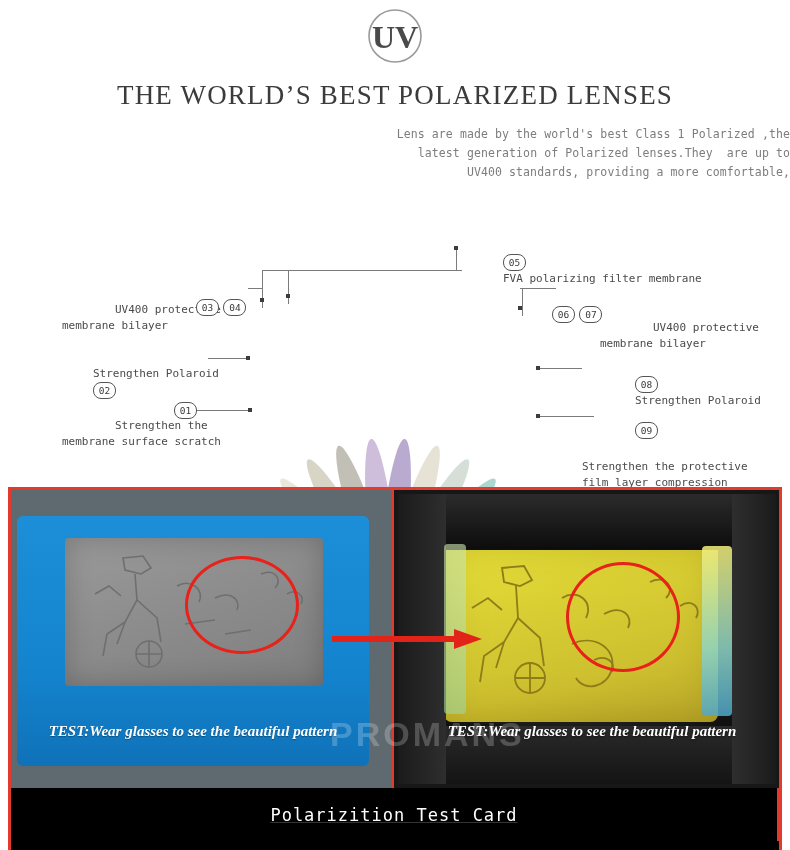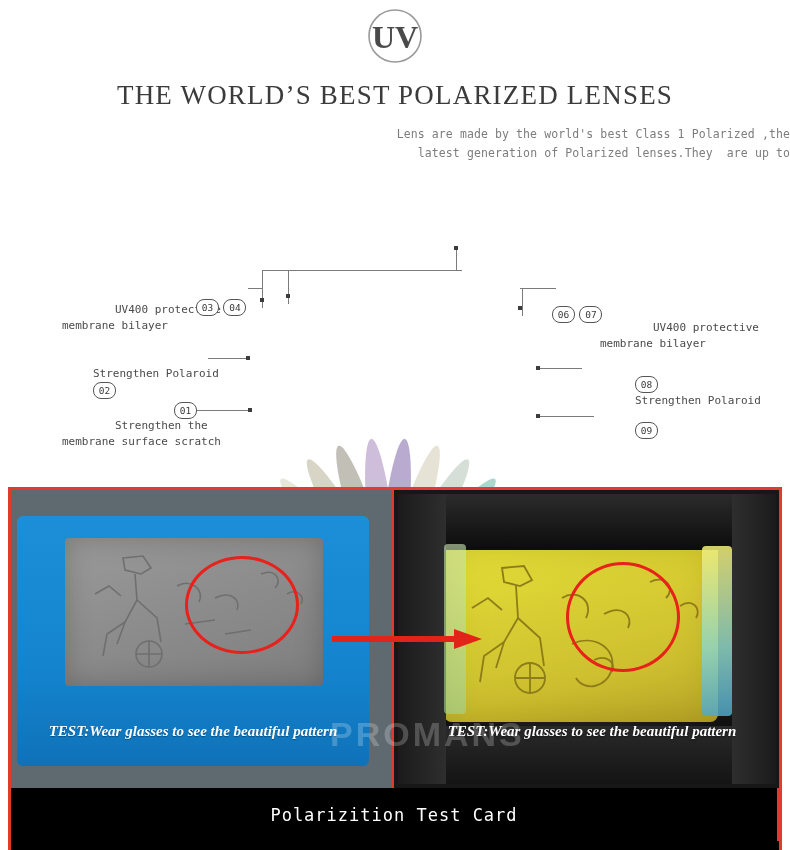--- a/index.html
+++ b/index.html
@@ -153,21 +153,21 @@
     font-family:"Liberation Serif", serif;
     font-style:italic;font-weight:bold;
     font-size:15px;color:#ffffff;
     text-shadow:0 1px 2px rgba(0,0,0,.5);
   }
 
   .arrow{
     position:absolute;left:332px;top:628px;width:150px;height:22px;z-index:5;
   }
 
-  .captions{display:flex;height:53px;background:#000;}
+  .captions{display:flex;height:53px;background:#000;text-decoration:underline;}
   .caption{
     flex:1;display:flex;align-items:center;justify-content:center;
     color:#ffffff;
   }
   .caption.left{font-family:"DejaVu Sans Mono", monospace;font-size:17px;letter-spacing:1px;}
   .caption.right{font-family:"Liberation Sans", sans-serif;font-size:19px;letter-spacing:.5px;}
   .capdiv{width:2px;background:#e23b2e;}
 
   .watermark{
     position:absolute;left:330px;top:715px;
@@ -189,20 +189,21 @@
         <ellipse cx="37" cy="28" rx="26" ry="26" fill="none" stroke="#9b9b9b" stroke-width="1.6"></ellipse>
         <text x="37" y="40" text-anchor="middle" font-family="Liberation Serif, serif" font-size="32" font-weight="bold" fill="#4a4a4a">UV</text>
       </svg>
     </div>
 
     <div class="headline">THE WORLD’S BEST POLARIZED LENSES</div>
 
     <div class="subcopy">
       <div>Lens are made by the world's best Class 1 Polarized ,the</div>
       <div>latest generation of Polarized lenses.They  are up to</div>
+      <div>UV400 standards, providing a more comfortable,</div>
     </div>
 
     <div class="diagram">
 
       <div class="fan">
         <div class="petal" style="transform:rotate(-78deg);background:#8fd9e8;"></div>
         <div class="petal" style="transform:rotate(-66deg);background:#e3a172;"></div>
         <div class="petal" style="transform:rotate(-54deg);background:#cfc9b4;"></div>
         <div class="petal" style="transform:rotate(-42deg);background:#e8e4d6;"></div>
         <div class="petal" style="transform:rotate(-30deg);background:#d5d1c2;"></div>
@@ -231,20 +232,24 @@
 
       <div class="dot" style="left:260px;top:70px;"></div>
       <div class="dot" style="left:286px;top:66px;"></div>
       <div class="dot" style="left:454px;top:18px;"></div>
       <div class="dot" style="left:246px;top:128px;"></div>
       <div class="dot" style="left:248px;top:180px;"></div>
       <div class="dot" style="left:518px;top:78px;"></div>
       <div class="dot" style="left:536px;top:138px;"></div>
       <div class="dot" style="left:536px;top:186px;"></div>
 
+      <div class="calloutbox" style="left:450px;top:10px;">
+        <span class="badge">05</span>
+        <span>FVA polarizing filter membrane</span>
+      </div>
 
       <div class="calloutbox" style="left:62px;top:58px;text-align:left;">
         <span>UV400 protective
 membrane bilayer</span>
       </div>
       <div style="position:absolute;left:196px;top:70px;">
         <span class="badge">03</span>
         <span class="badge">04</span>
       </div>
 
@@ -268,20 +273,22 @@
       </div>
 
       <div class="calloutbox" style="left:62px;top:174px;">
         <span>Strengthen the
 membrane surface scratch</span>
         <span class="badge" style="position:absolute;left:112px;top:0;">01</span>
       </div>
 
       <div class="calloutbox" style="left:582px;top:178px;">
         <span class="badge">09</span>
+        <div style="margin-top:4px;">Strengthen the protective
+film layer compression</div>
       </div>
 
     </div>
   </div>
 
   <div class="bottom">
     <div class="photo-row">
 
       <div class="photo left">
         <div class="bluecard">

